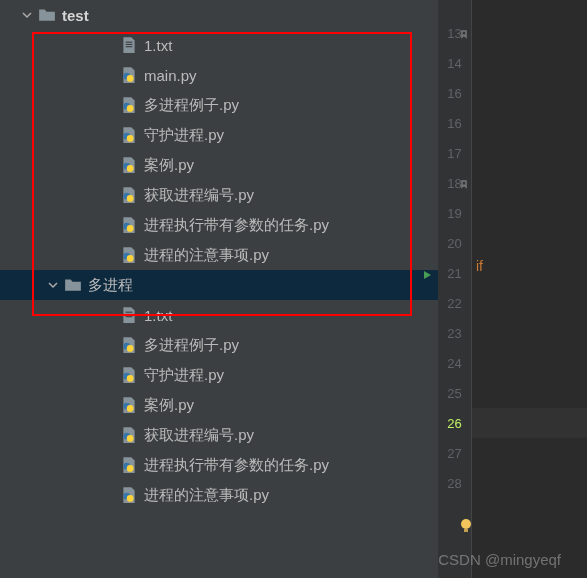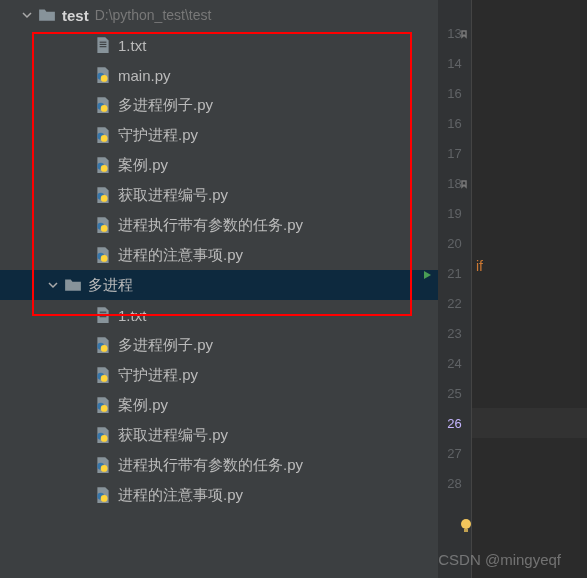--- a/index.html
+++ b/index.html
@@ -59,21 +59,21 @@
       display: flex;
       align-items: center;
       padding-left: 4px;
       white-space: nowrap;
     }
     .tree-row.selected {
       background: #0d293e;
     }
     .indent-0 { padding-left: 20px; }
     .indent-1 { padding-left: 46px; }
-    .indent-2 { padding-left: 94px; }
+    .indent-2 { padding-left: 94px; margin-left: 26px; }
     .chevron {
       width: 14px;
       height: 14px;
       display: inline-flex;
       align-items: center;
       justify-content: center;
       margin-right: 4px;
       color: #888;
     }
     .chevron svg { width: 10px; height: 10px; }
@@ -122,41 +122,40 @@
       position: absolute;
       left: 458px;
       bottom: 44px;
       width: 16px;
       height: 16px;
     }
     .gutter-bulb svg { fill: #f2c55c; }
     .current-line {
       background: #323232;
     }
-    .line-num-current { color: #c4b5fd; }
+    .line-num-current { color: #bef264; }
   </style>
 </head>
 <body>
 
 <div class="container">
   <div class="tree-panel">
 
     <div class="tree-row indent-0">
       <span class="chevron">
         <svg viewBox="0 0 10 10">
             <path d="M1 3 L5 7 L9 3" stroke="#aaa" stroke-width="1.5" fill="none"></path>
           </svg>
       </span>
       <span class="icon folder-icon">
         <svg viewBox="0 0 16 16">
             <path d="M1 3 L6 3 L7.5 5 L15 5 L15 13 L1 13 Z"></path>
           </svg>
       </span>
       <span class="label bold">test</span>
-      <span class="path-label">D:\python_test\test</span>
     </div>
 
 
     <div class="tree-row indent-2">
       <span class="icon file-icon">
         <svg viewBox="0 0 16 16">
             <path d="M3 1 L10 1 L13 4 L13 15 L3 15 Z" fill="#87939a"></path>
             <rect x="5" y="5" width="6" height="1" fill="#3c3f41"></rect>
             <rect x="5" y="7" width="6" height="1" fill="#3c3f41"></rect>
             <rect x="5" y="9" width="6" height="1" fill="#3c3f41"></rect>

